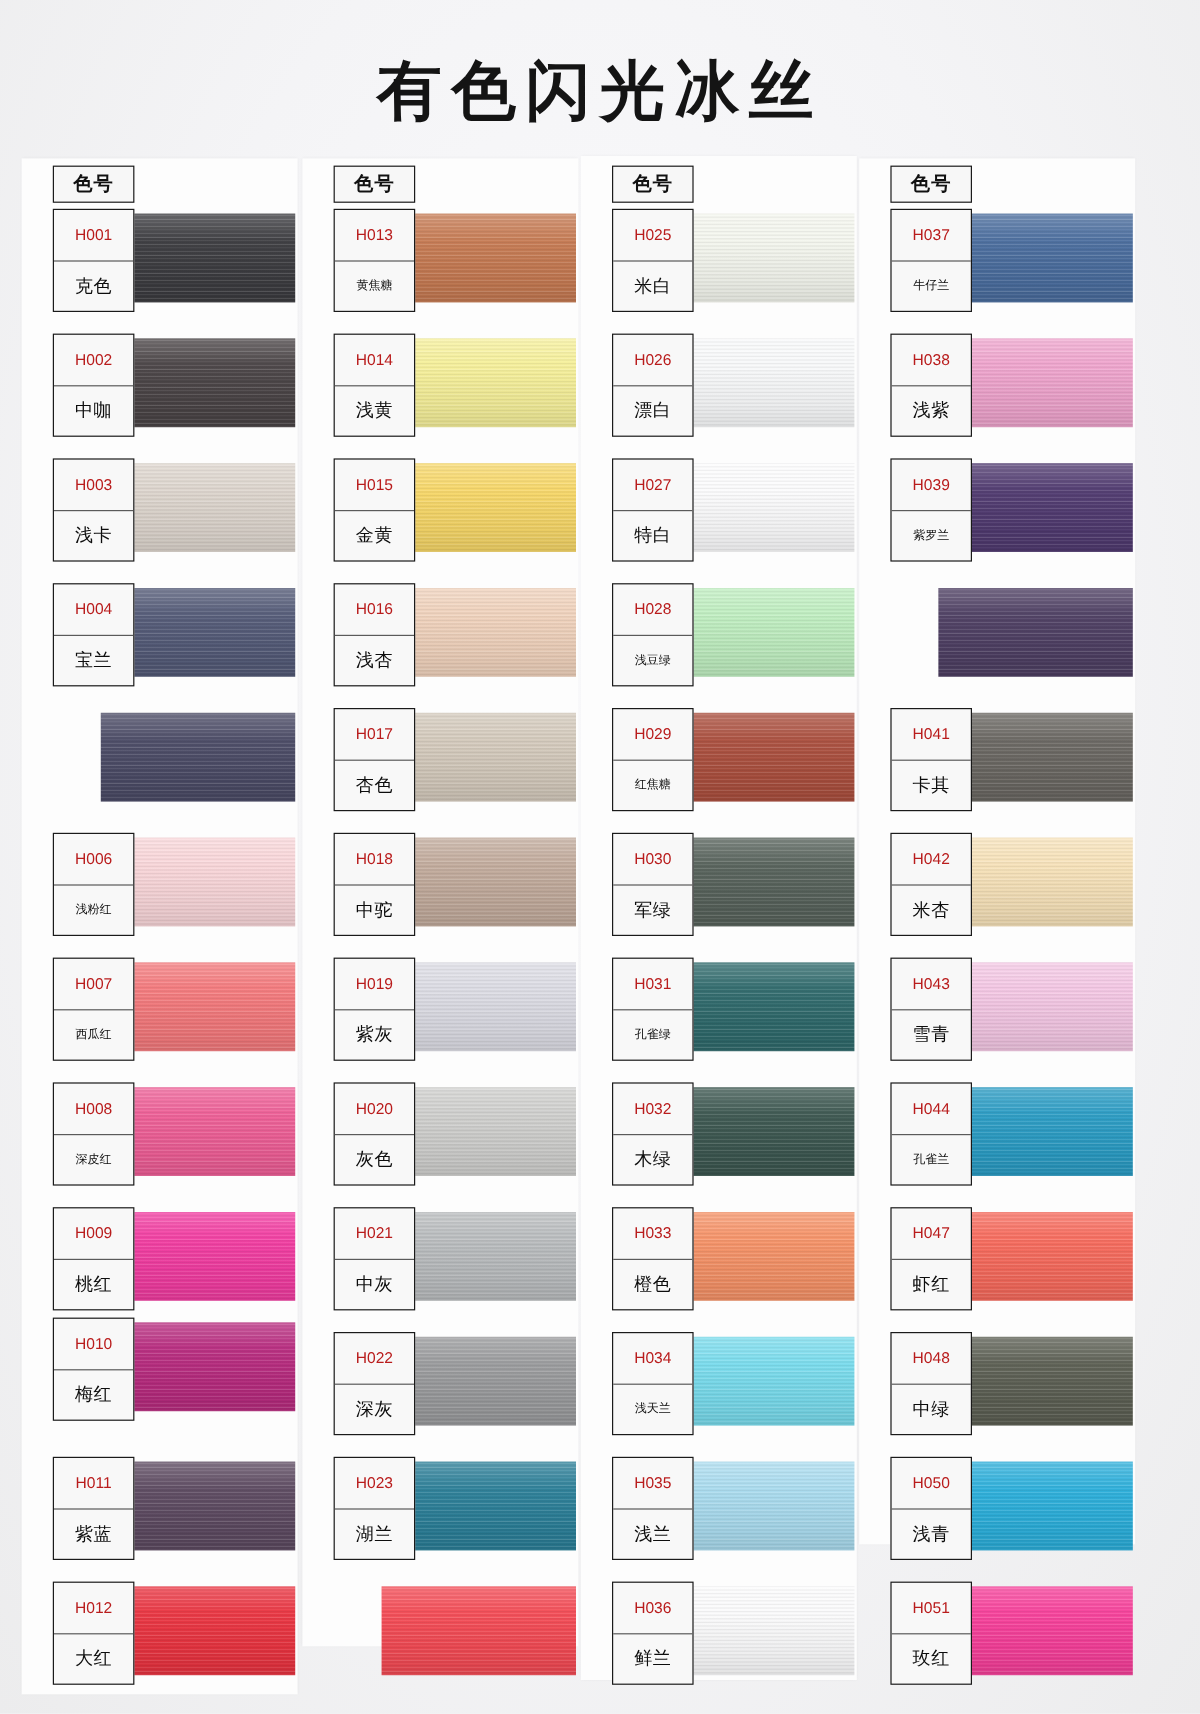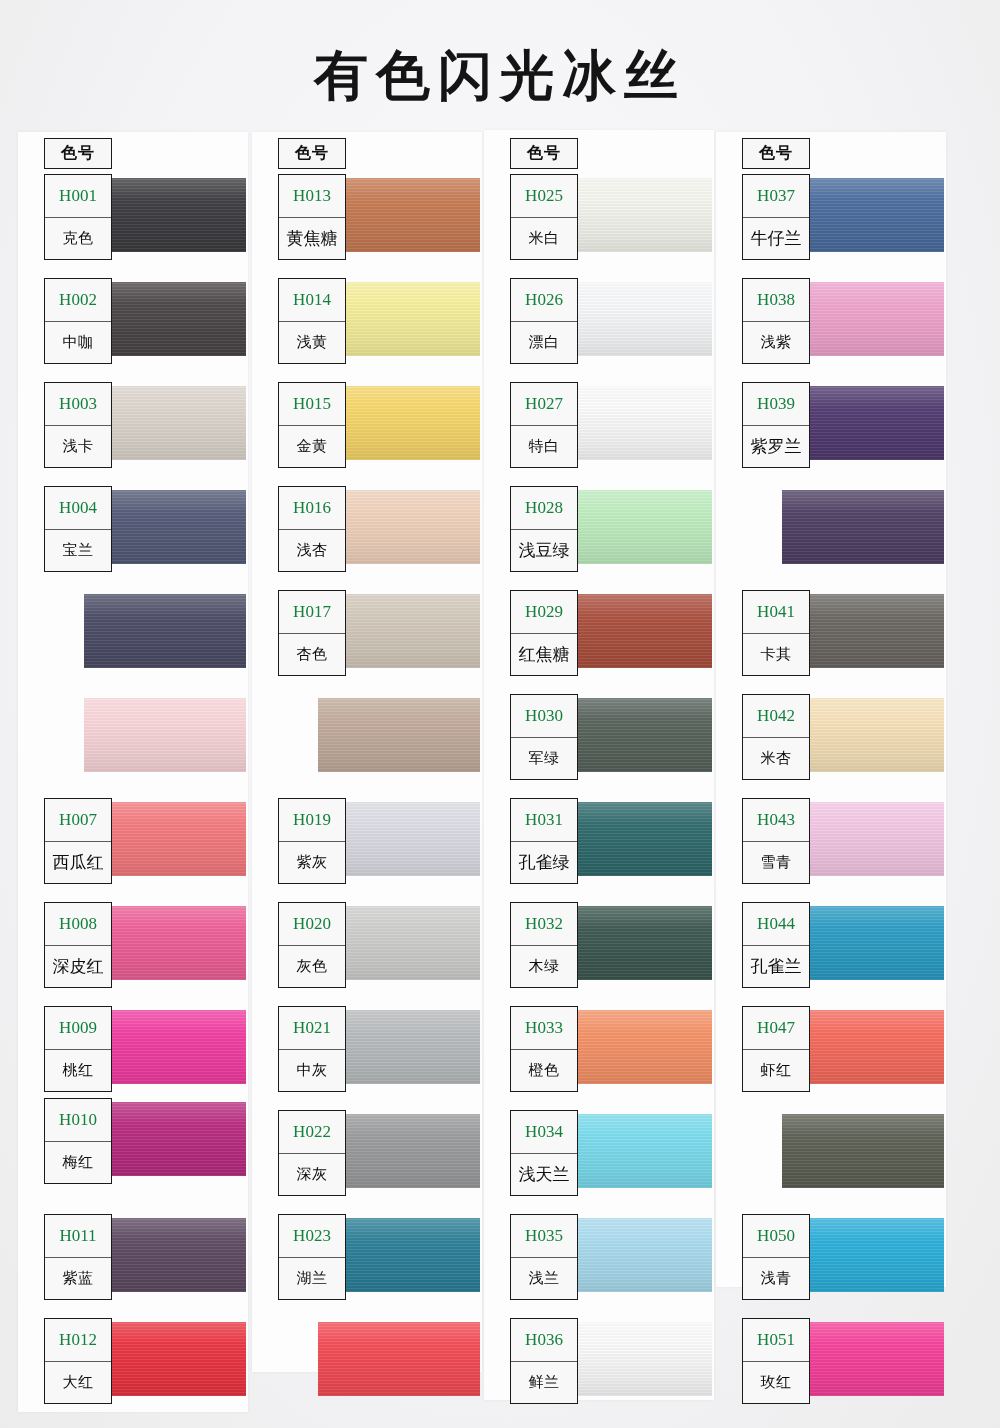--- a/index.html
+++ b/index.html
@@ -97,33 +97,33 @@
     border:1.8px solid #1a1a1a;
     background:#f8f8f8;
     box-sizing:border-box;
     z-index:4;
     display:flex;flex-direction:column;
   }
   .label-code{
     flex:1 1 50%;
     display:flex;align-items:center;justify-content:center;
     border-bottom:1.1px solid #5a5a5a;
-    font-family:Liberation Serif, serif;
-    font-size:17px;color:#15803d;
+    font-family:Liberation Sans, sans-serif;
+    font-size:13px;color:#b91c1c;
     letter-spacing:0px;
   }
   .label-name{
     flex:1 1 50%;
     display:flex;align-items:center;justify-content:center;
     font-family:"DejaVu Sans","Liberation Sans",sans-serif;
     font-size:15px;color:#0d0d0d;
     letter-spacing:0.5px;
     white-space:nowrap;
   }
-  .label-name.tight{font-size:17px;letter-spacing:0px;}
+  .label-name.tight{font-size:10px;letter-spacing:0px;}
 </style>
 </head>
 <body>
 
 <div class="paper"></div>
 
 <div id="title">有色闪光冰丝</div>
 
 <div id="chart">
     <div class="column" style="left: 18px;">
@@ -173,20 +173,24 @@
         <div class="swatch" style="background: rgb(75, 75, 102);">
           <div class="fibers"></div>
           <div class="sheen"></div>
         </div>
       </div>
       <div class="row" style="top: 560px;">
         <div class="swatch" style="background: rgb(249, 214, 217);">
           <div class="fibers"></div>
           <div class="sheen"></div>
         </div>
+        <div class="label-box">
+          <div class="label-code">H006</div>
+          <div class="label-name tight">浅粉红</div>
+        </div>
       </div>
       <div class="row" style="top: 664px;">
         <div class="swatch" style="background: rgb(244, 121, 124);">
           <div class="fibers"></div>
           <div class="sheen"></div>
         </div>
         <div class="label-box">
           <div class="label-code">H007</div>
           <div class="label-name tight">西瓜红</div>
         </div>
@@ -293,20 +297,24 @@
         <div class="label-box">
           <div class="label-code">H017</div>
           <div class="label-name">杏色</div>
         </div>
       </div>
       <div class="row" style="top: 560px;">
         <div class="swatch" style="background: rgb(194, 171, 156);">
           <div class="fibers"></div>
           <div class="sheen"></div>
         </div>
+        <div class="label-box">
+          <div class="label-code">H018</div>
+          <div class="label-name">中驼</div>
+        </div>
       </div>
       <div class="row" style="top: 664px;">
         <div class="swatch" style="background: rgb(220, 220, 228);">
           <div class="fibers"></div>
           <div class="sheen"></div>
         </div>
         <div class="label-box">
           <div class="label-code">H019</div>
           <div class="label-name">紫灰</div>
         </div>
@@ -569,20 +577,24 @@
         <div class="label-box">
           <div class="label-code">H047</div>
           <div class="label-name">虾红</div>
         </div>
       </div>
       <div class="row" style="top: 976px;">
         <div class="swatch" style="background: rgb(92, 95, 83);">
           <div class="fibers"></div>
           <div class="sheen"></div>
         </div>
+        <div class="label-box">
+          <div class="label-code">H048</div>
+          <div class="label-name">中绿</div>
+        </div>
       </div>
       <div class="row" style="top: 1080px;">
         <div class="swatch" style="background: rgb(43, 175, 219);">
           <div class="fibers"></div>
           <div class="sheen"></div>
         </div>
         <div class="label-box">
           <div class="label-code">H050</div>
           <div class="label-name">浅青</div>
         </div>

